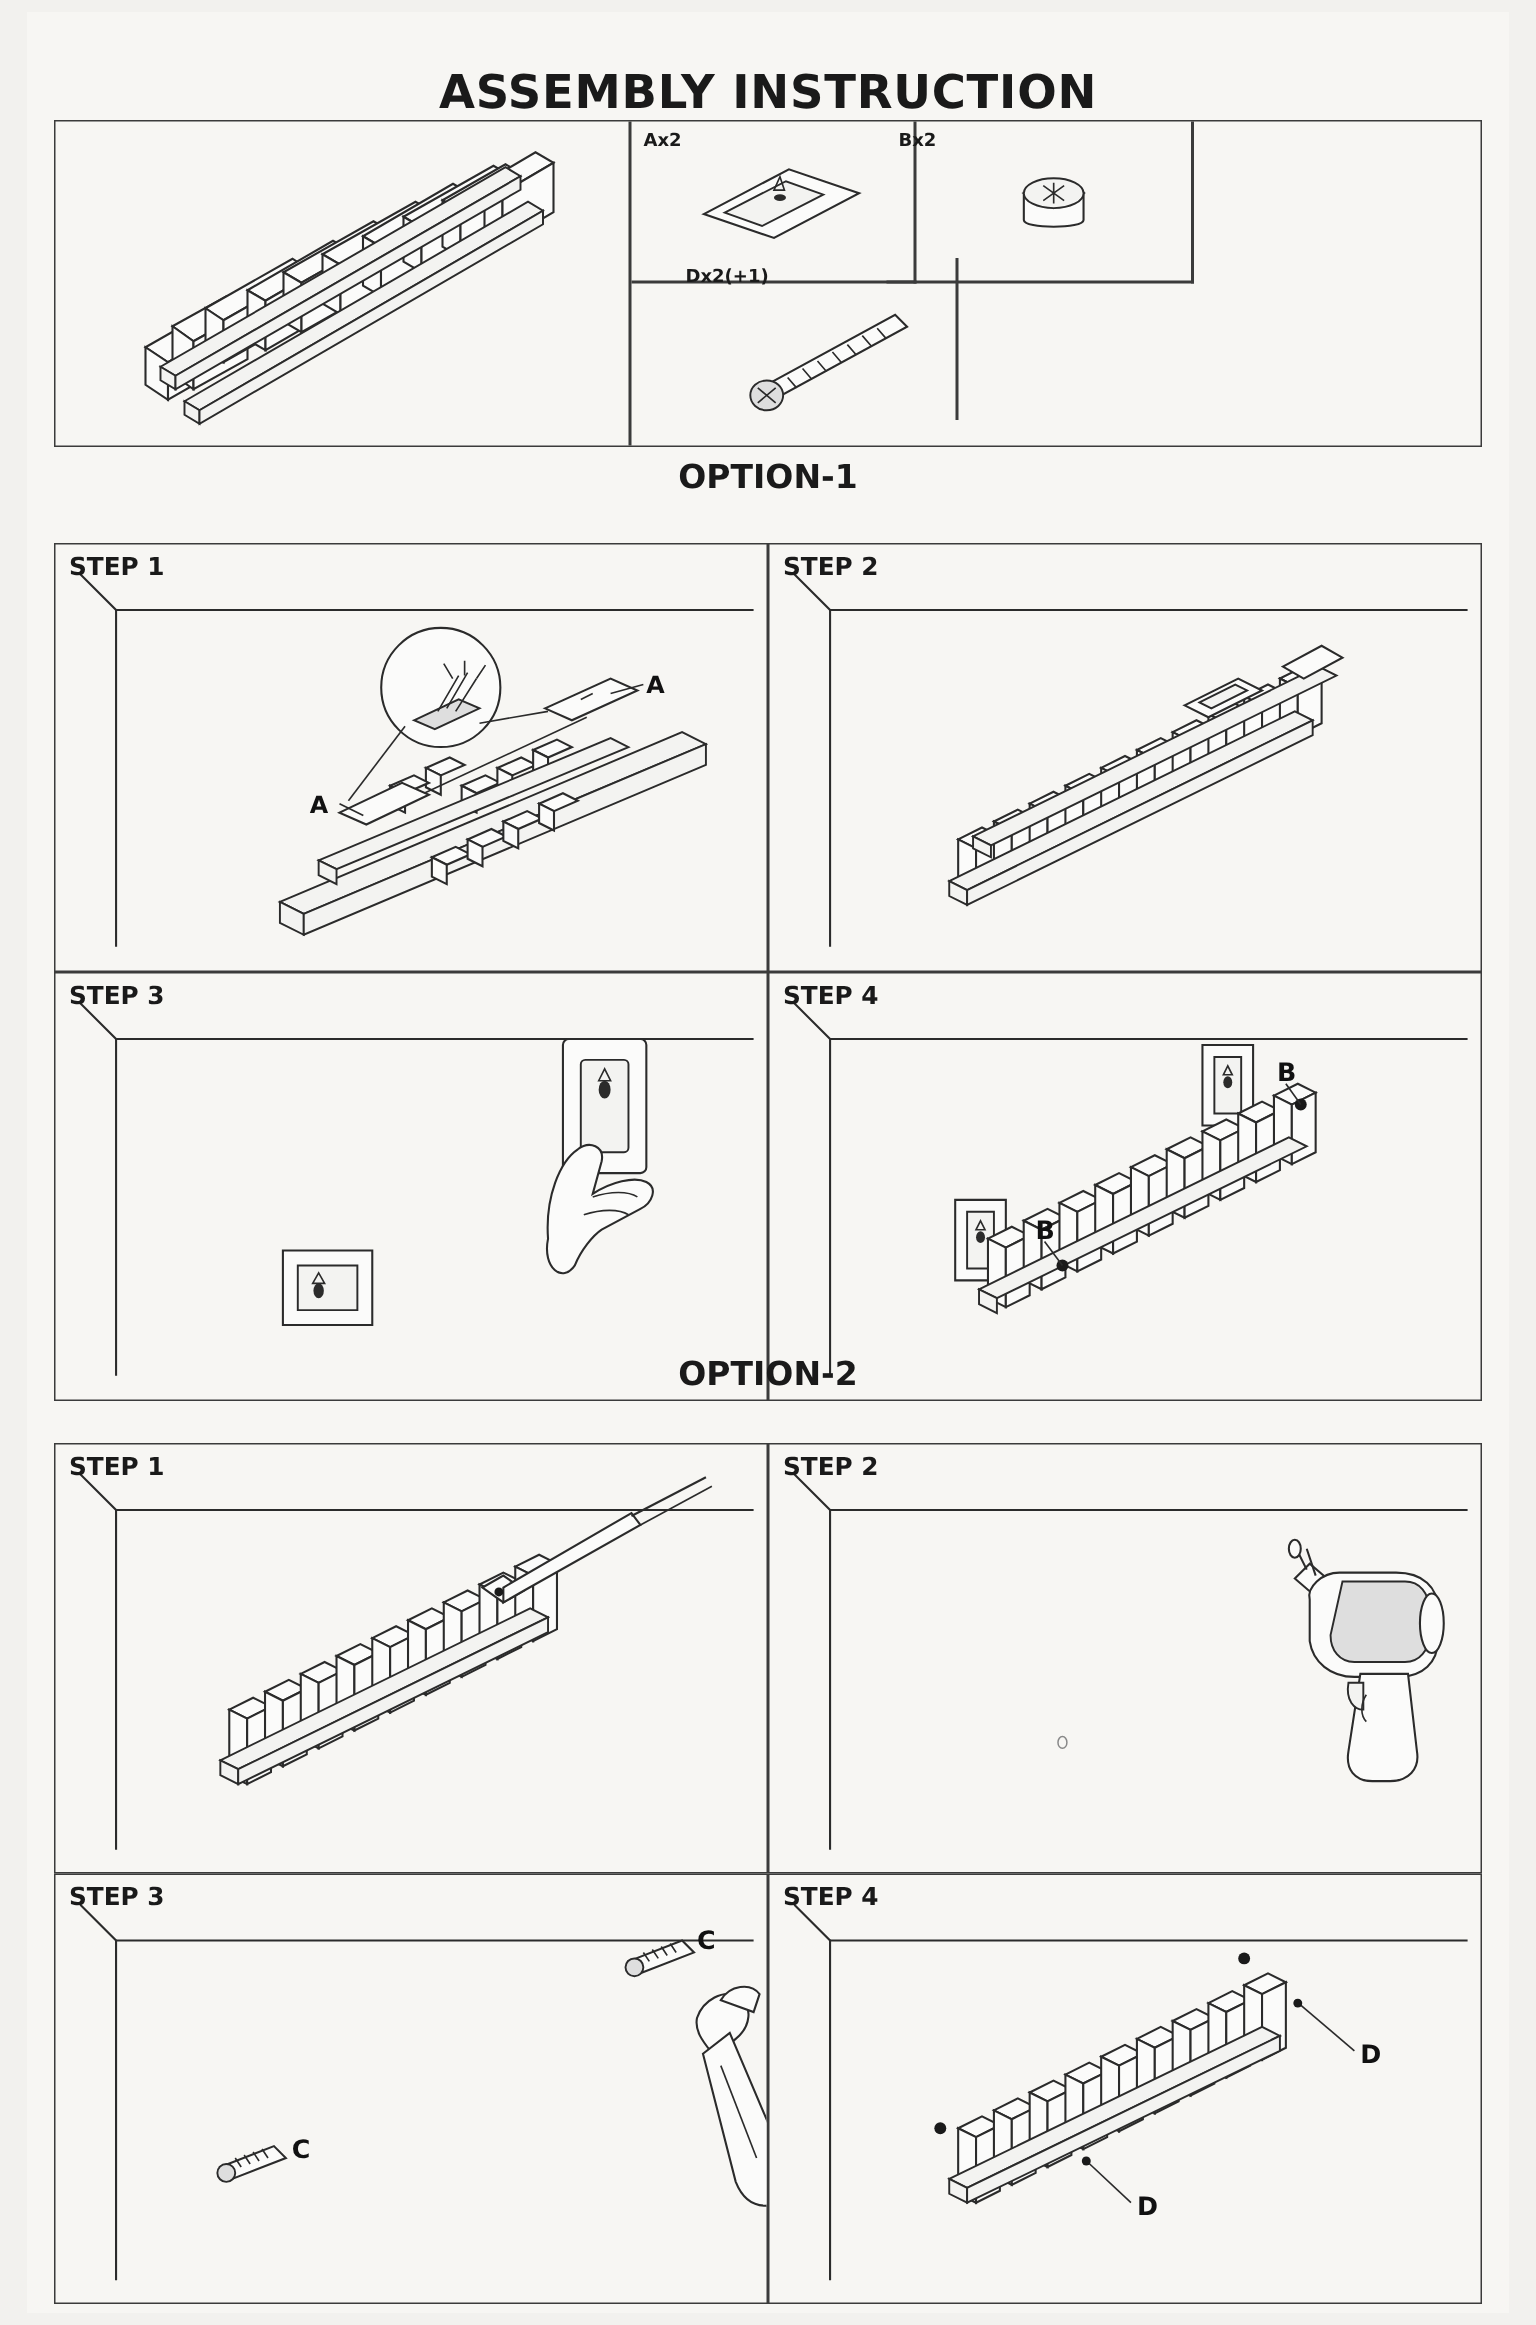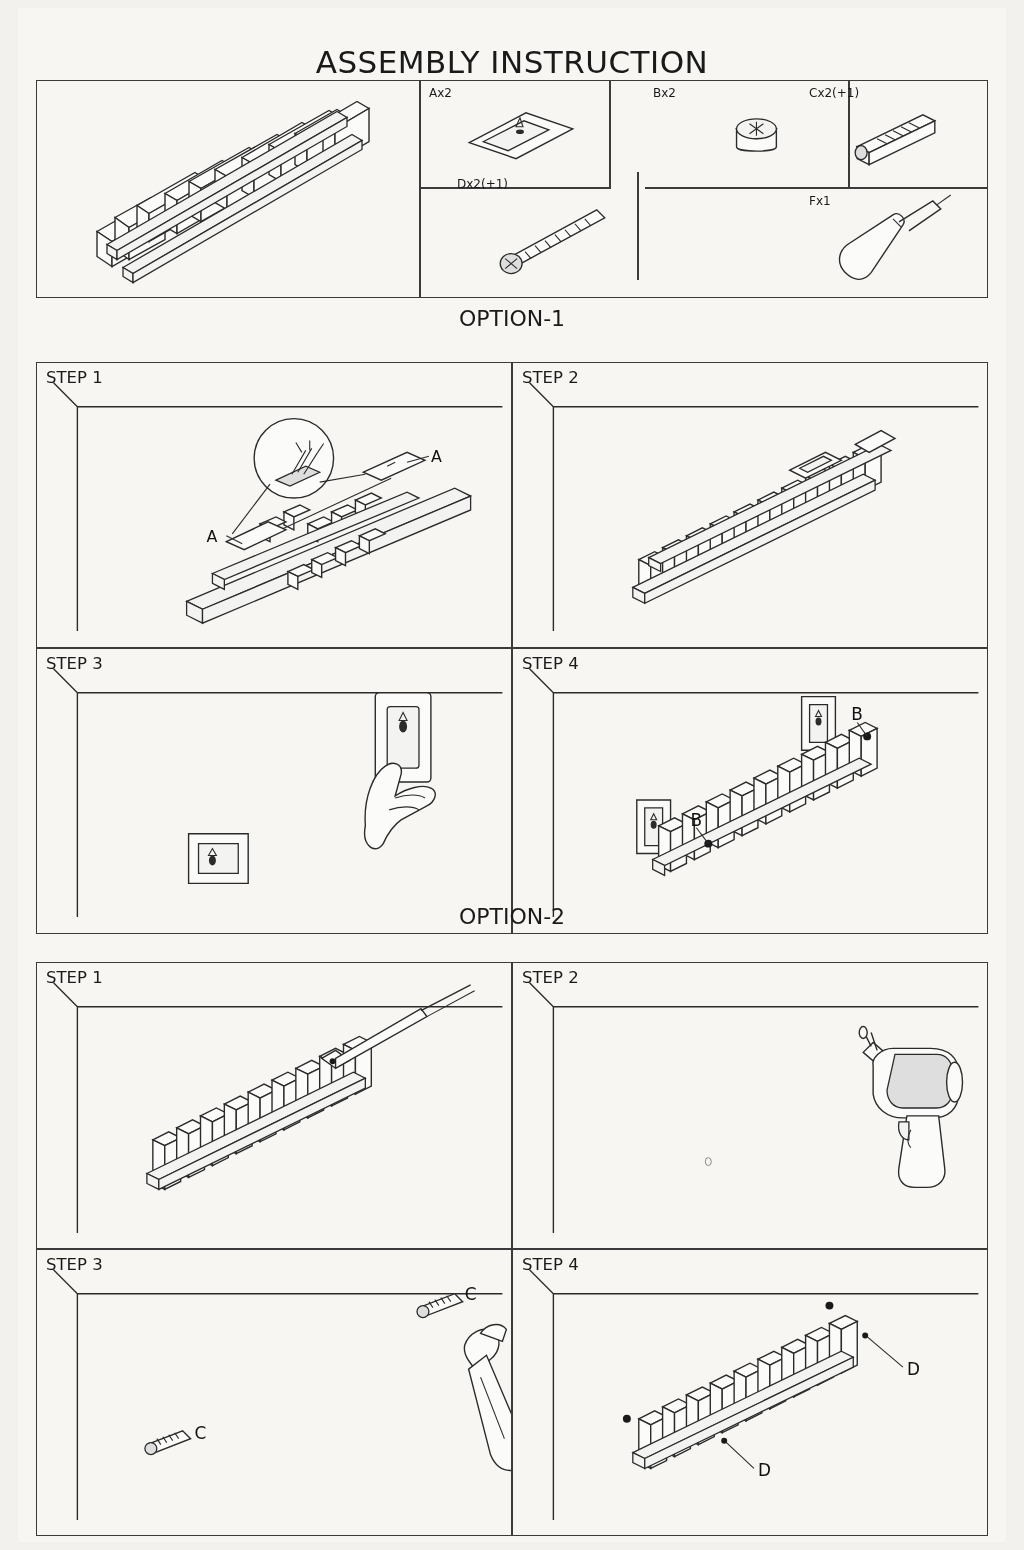--- a/index.html
+++ b/index.html
@@ -12,20 +12,21 @@
     height: 1550px;
     font-family: "Liberation Sans", sans-serif;
     overflow: hidden;
   }
   .sheet {
     position: absolute;
     left: 0; top: 0;
     width: 1024px;
     height: 1550px;
     background: #f2f1ee;
+    font-weight: bold;
   }
   .page {
     position: absolute;
     left: 18px;
     top: 8px;
     width: 988px;
     height: 1534px;
     background: #f7f6f3;
   }
   .title {
@@ -179,73 +180,49 @@
         <svg class="art" viewBox="0 0 190 108">
           <g>
             <polygon class="fillw" points="48,62 105,32 152,48 95,78"></polygon>
             <polygon class="fillw2" points="62,61 103,40 128,49 87,70"></polygon>
             <path class="ln-t" d="M95,46 l4,-9 l3,9 z"></path>
             <ellipse cx="99" cy="51" rx="4" ry="2.3" fill="#2b2b2b"></ellipse>
           </g>
         </svg>
       </div>
 
-      <div class="cell" style="left:608px;top:0;width:205px;height:107.5px;">
+      <div class="cell" style="left:554px;top:0;width:205px;height:107.5px;">
         <div class="cell-border-r"></div>
         <div class="cell-border-b"></div>
         <div class="cell-label">Bx2</div>
         <svg class="art" viewBox="0 0 190 108">
           <g>
             <polygon class="fillw" points="84,48 104,39 124,48 104,58"></polygon>
             <path class="fillw" d="M84,48 L84,66 C84,72 124,72 124,66 L124,48 L104,58 Z"></path>
             <ellipse class="fillw2" cx="104" cy="48" rx="20" ry="10"></ellipse>
             <path class="ln-t" d="M97,43 L111,53 M111,43 L97,53 M104,41 L104,55"></path>
           </g>
         </svg>
       </div>
 
-      <div class="cell" style="left:764px;top:0;width:186px;height:107.5px;">
-        <div class="cell-border-b"></div>
-        <div class="cell-label">Cx2(+1)</div>
-        <svg class="art" viewBox="0 0 186 108">
-          <g>
-            <polygon class="fillw" points="56,66 122,34 134,40 68,72"></polygon>
-            <polygon class="fillw" points="56,66 68,72 68,84 56,78"></polygon>
-            <polygon class="fillw" points="68,72 134,40 134,52 68,84"></polygon>
-            <path class="ln-t" d="M76,58 l10,5 M84,54 l10,5 M92,50 l10,5 M100,46 l10,5 M108,42 l10,5"></path>
-            <ellipse class="fillg" cx="60" cy="72" rx="6" ry="7"></ellipse>
-          </g>
-        </svg>
-      </div>
 
       <div class="cell" style="left:384px;top:91px;width:190px;height:107.5px;margin-left:28px;">
         <div class="cell-border-r"></div>
         <div class="cell-label">Dx2(+1)</div>
         <svg class="art" viewBox="0 0 190 108">
           <g>
             <polygon class="fillw" points="60,86 148,38 156,46 68,94"></polygon>
             <path class="ln-t" d="M76,80 l6,7 M86,74 l6,7 M96,69 l6,7 M106,63 l6,7 M116,58 l6,7 M126,52 l6,7 M136,47 l6,7"></path>
             <ellipse class="fillg" cx="62" cy="92" rx="11" ry="10"></ellipse>
             <path class="ln-t" d="M56,87 L68,97 M68,87 L56,97"></path>
           </g>
         </svg>
       </div>
 
 
-      <div class="cell" style="left:764px;top:107.5px;width:186px;height:107.5px;">
-        <div class="cell-label">Fx1</div>
-        <svg class="art" viewBox="0 0 186 108">
-          <g>
-            <path class="fillw" d="M44,84 C36,76 36,64 46,56 L92,26 C98,22 106,30 102,36 L70,84 C62,94 52,92 44,84 Z"></path>
-            <path class="ln" d="M98,33 L132,12 L140,20 L108,42"></path>
-            <path class="ln-t" d="M136,16 L150,6"></path>
-            <path class="ln-t" d="M92,30 L100,38"></path>
-          </g>
-        </svg>
-      </div>
     </div>
 
     <div class="option-label" style="top:298px;">OPTION-1</div>
 
     <div class="step-box" style="left:18px;top:325px;width:476px;height:286px;">
       <div class="step-label">STEP 1</div>
       <svg class="art" viewBox="0 0 476 286">
         <g class="ln">
           <path d="M16,20 L40,44 L40,270"></path>
           <path d="M40,44 L468,44"></path>

